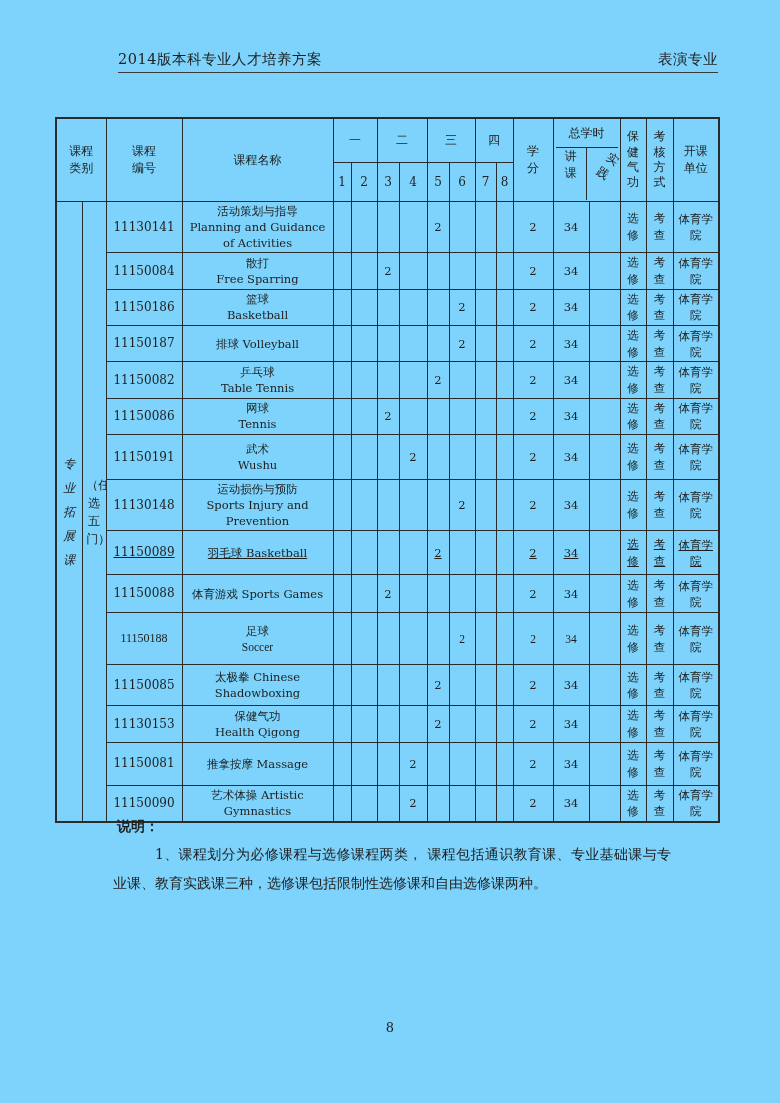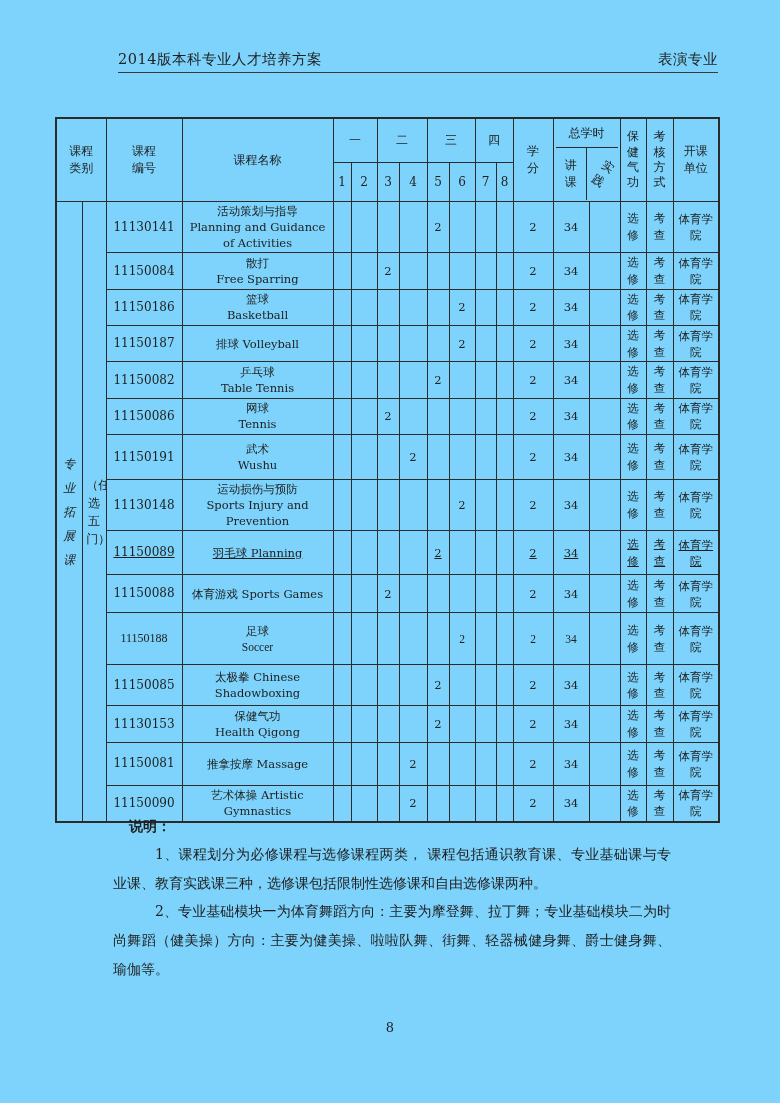--- a/index.html
+++ b/index.html
@@ -43,21 +43,21 @@
   .stack{width:1.25em;margin:0 auto;word-break:break-all;line-height:1.45;}
   .lh-tight{line-height:1.28;}
   .slant{transform:rotate(35deg);}
   .vstack{width:1.3em;margin:0 auto;word-break:break-all;font-size:12px;}
   .cat-a{line-height:2.0;font-style:italic;}
   .cat-b{line-height:1.5;}
   
   .hours-th{padding:0;vertical-align:top;}
   .hours-top{height:27px;line-height:27px;border-bottom:1px solid #2b2b2b;font-size:12px;text-align:center;}
   .hours-bottom{display:flex;min-height:52px;}
-  .hours-bottom > div{flex:1;display:flex;align-items:center;justify-content:center;}
+  .hours-bottom > div{flex:1;display:flex;justify-content:center;}
   .hours-bottom > .hours-practice{border-left:1px solid #2b2b2b;}
   
   td.code-cell{font-size:12px;}
   td.name-cell{font-size:11.5px;}
   td.unit-cell{padding:1px 4px;}
   tbody tr:nth-child(1){height:47px;}
   tbody tr:nth-child(2){height:33px;}
   tbody tr:nth-child(3){height:33px;}
   tbody tr:nth-child(4){height:31px;}
   tbody tr:nth-child(5){height:31px;}
@@ -66,21 +66,21 @@
   tbody tr:nth-child(8){height:50px;}
   tbody tr:nth-child(9){height:44px;text-decoration:underline;}
   tbody tr:nth-child(10){height:38px;}
   tbody tr:nth-child(11){height:52px;font-family:Liberation Serif, serif;}
   tbody tr:nth-child(12){height:41px;}
   tbody tr:nth-child(13){height:34px;}
   tbody tr:nth-child(14){height:43px;margin-top:6px;}
   tbody tr:nth-child(15){height:37px;}
   
   .notes{position:absolute;left:113px;top:818px;width:558px;font-size:14px;}
-  .notes-title{font-weight:bold;margin:0 0 4px 16px;}
+  .notes-title{font-weight:bold;margin:0 0 4px 4px;}
   .notes p{margin:0;text-indent:3em;line-height:2.05;text-align:justify;}
   
   .page-number{position:absolute;top:1020px;left:0;width:100%;text-align:center;font-size:13px;}
 </style>
 </head>
 <body>
 
 <div class="page">
 
   <div class="doc-header">
@@ -350,21 +350,21 @@
             <div class="stack">选修</div>
           </td>
     <td>
             <div class="stack">考查</div>
           </td>
     <td class="unit-cell">体育学院</td>
   </tr>
 
   <tr>
     <td class="code-cell">11150089</td>
-    <td class="name-cell pre">羽毛球 Planning</td>
+    <td class="name-cell pre">羽毛球 Basketball</td>
     <td></td>
     <td></td>
     <td></td>
     <td></td>
     <td>2</td>
     <td></td>
     <td></td>
     <td></td>
     <td>2</td>
     <td>34</td>
@@ -518,17 +518,16 @@
             <div class="stack">考查</div>
           </td>
     <td class="unit-cell">体育学院</td>
   </tr>
 </tbody>
   </table>
 
   <div class="notes">
     <div class="notes-title">说明：</div>
     <p>1、课程划分为必修课程与选修课程两类， 课程包括通识教育课、专业基础课与专业课、教育实践课三种，选修课包括限制性选修课和自由选修课两种。</p>
-    <p>2、专业基础模块一为体育舞蹈方向：主要为摩登舞、拉丁舞；专业基础模块二为时尚舞蹈（健美操）方向：主要为健美操、啦啦队舞、街舞、轻器械健身舞、爵士健身舞、瑜伽等。</p>
   </div>
 
   <div class="page-number">8</div>
 </div>
 
 </body></html>

